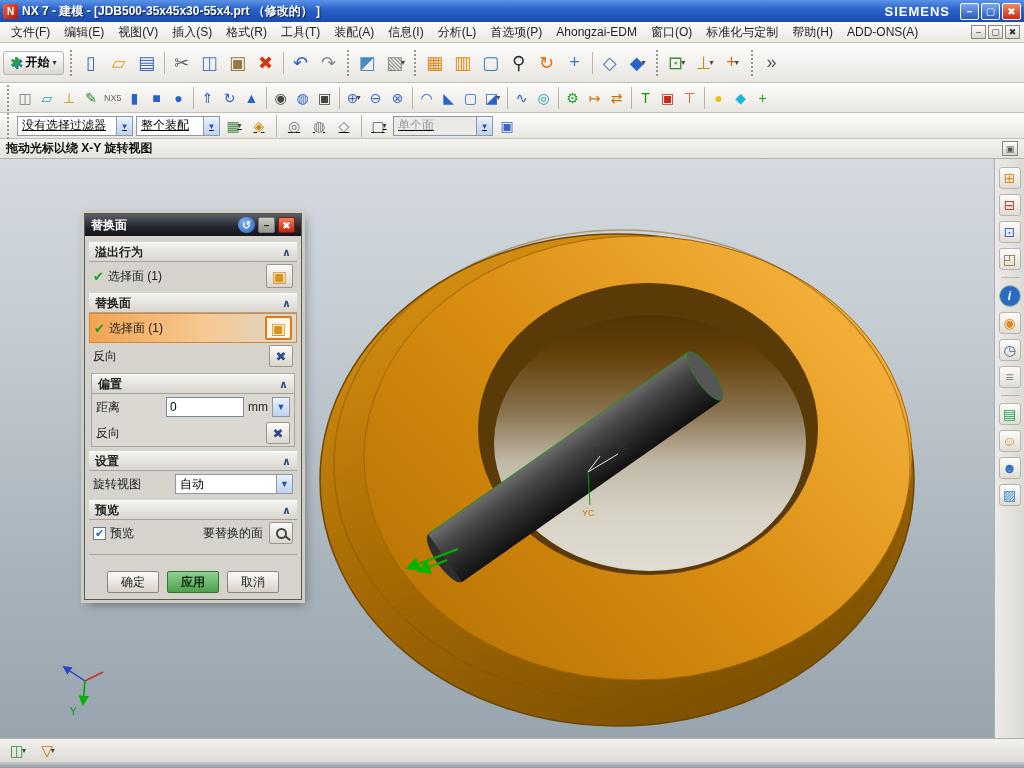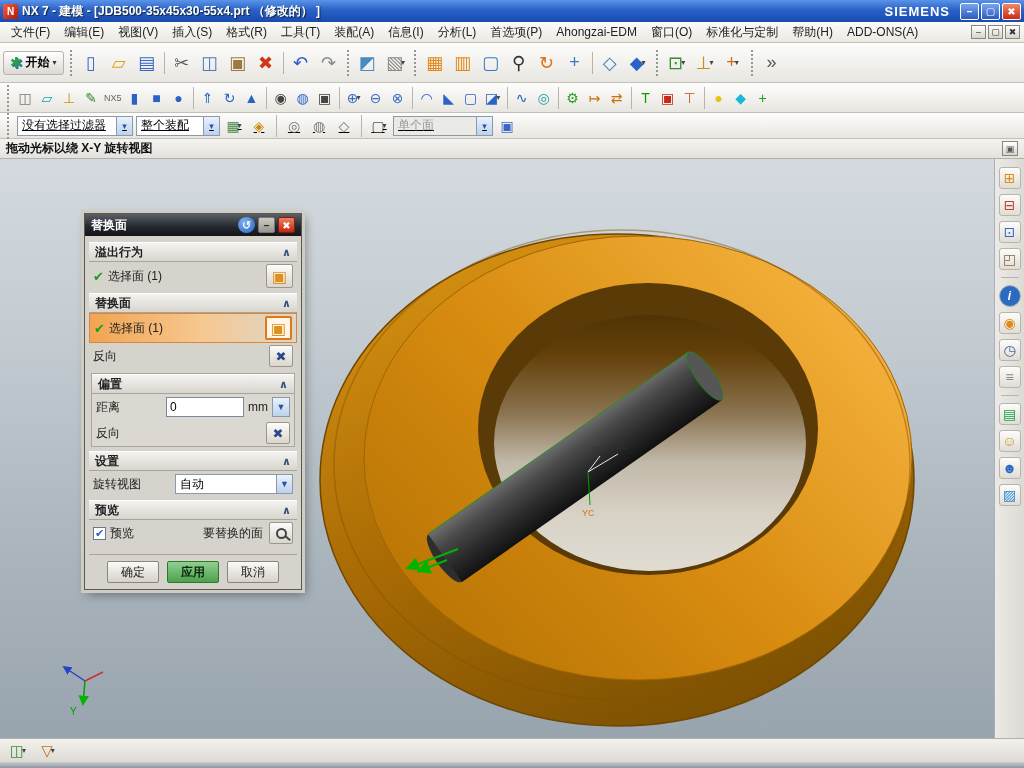--- a/index.html
+++ b/index.html
@@ -114,21 +114,21 @@
     font-family:"Liberation Sans","DejaVu Sans",sans-serif; }
   .unit { color:#222; }
   .mini-dd { width:18px; height:20px; border:1px solid #8a9aaa; background:linear-gradient(#eaf2fc,#bcd2ec);
     color:#2a52a8; font-size:9px; display:flex; align-items:center; justify-content:center; }
   .dlg-dd { margin-left:auto; width:118px; }
   .cbx { width:13px; height:13px; border:1px solid #6a7a8a; background:#fff; display:flex;
     align-items:center; justify-content:center; color:#2a62c8; font-size:11px; font-weight:bold; }
   .maglass { position:relative; width:11px; height:11px; border:2px solid #444; border-radius:50%; }
   .maglass::after { content:""; position:absolute; width:7px; height:2px; background:#444;
     right:-6px; bottom:-2px; transform:rotate(40deg); }
-  .dlg-buttons { display:flex; justify-content:center; gap:8px; margin-top:8px; padding-top:6px;
+  .dlg-buttons { display:flex; justify-content:center; gap:8px; margin-top:8px; padding-top:16px;
     border-top:1px solid #a8a49c; }
   .btn { min-width:52px; height:22px; border:1px solid #8a867e; border-radius:2px;
     background:linear-gradient(#fcfbf8,#d6d2ca); display:flex; align-items:center; justify-content:center;
     color:#222; padding:0 8px; }
   .btn.apply { background:linear-gradient(#90d090,#4ea04e); border:1px solid #2a7a2a; color:#0a2a0a; font-weight:bold; }
 
   
   .bottombar { height:24px; flex:0 0 24px; background:linear-gradient(#f2f1ee,#dedbd4);
     border-top:1px solid #b4b0a8; display:flex; align-items:center; padding:0 6px; gap:6px; }
   .basestrip { height:6px; flex:0 0 6px; background:linear-gradient(#c8ccd0,#8e98a2); }

